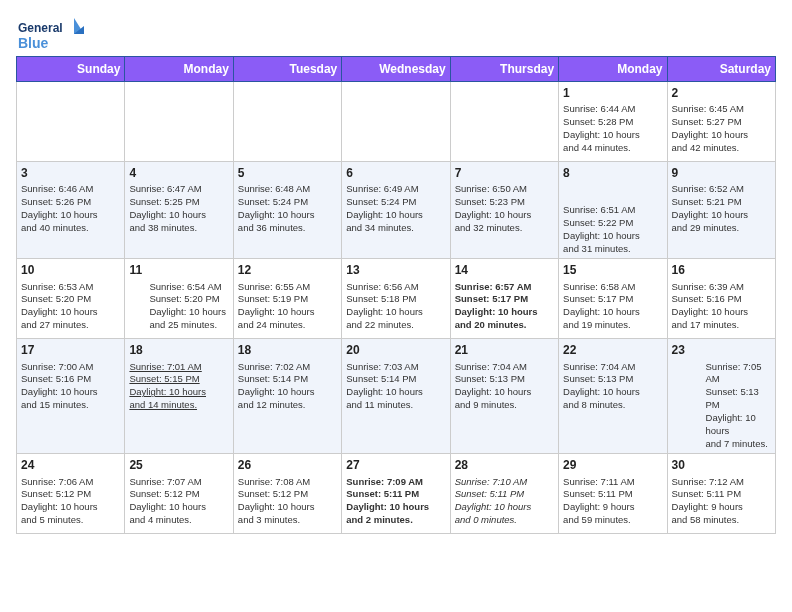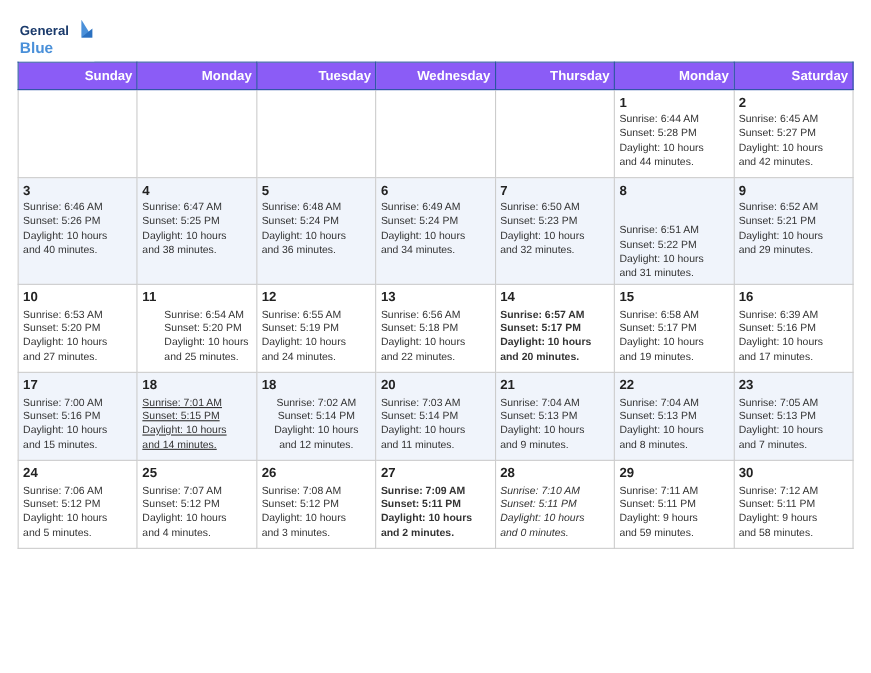--- a/index.html
+++ b/index.html
@@ -239,21 +239,21 @@
         </td>
         <td>
           <span class="day-num">18</span>
           <div class="day-info" style="white-space: pre-line; text-decoration: underline;">Sunrise: 7:01 AM
 Sunset: 5:15 PM
 Daylight: 10 hours
 and 14 minutes.</div>
         </td>
         <td>
           <span class="day-num">18</span>
-          <div class="day-info" style="white-space: pre-line; text-align: center;">Sunrise: 7:02 AM
+          <div class="day-info" style="white-space: pre-line;">Sunrise: 7:02 AM
 Sunset: 5:14 PM
 Daylight: 10 hours
 and 12 minutes.</div>
         </td>
         <td>
           <span class="day-num">20</span>
           <div class="day-info" style="white-space: pre-line;">Sunrise: 7:03 AM
 Sunset: 5:14 PM
 Daylight: 10 hours
 and 11 minutes.</div>
@@ -267,21 +267,21 @@
         </td>
         <td>
           <span class="day-num">22</span>
           <div class="day-info" style="white-space: pre-line;">Sunrise: 7:04 AM
 Sunset: 5:13 PM
 Daylight: 10 hours
 and 8 minutes.</div>
         </td>
         <td>
           <span class="day-num">23</span>
-          <div class="day-info" style="white-space: pre-line;">Sunrise: 7:05 AM
+          <div class="day-info" style="white-space: pre-line; margin-left: 34px;">Sunrise: 7:05 AM
 Sunset: 5:13 PM
 Daylight: 10 hours
 and 7 minutes.</div>
         </td>
       </tr>
       <tr>
         <td>
           <span class="day-num">24</span>
           <div class="day-info" style="white-space: pre-line;">Sunrise: 7:06 AM
 Sunset: 5:12 PM

